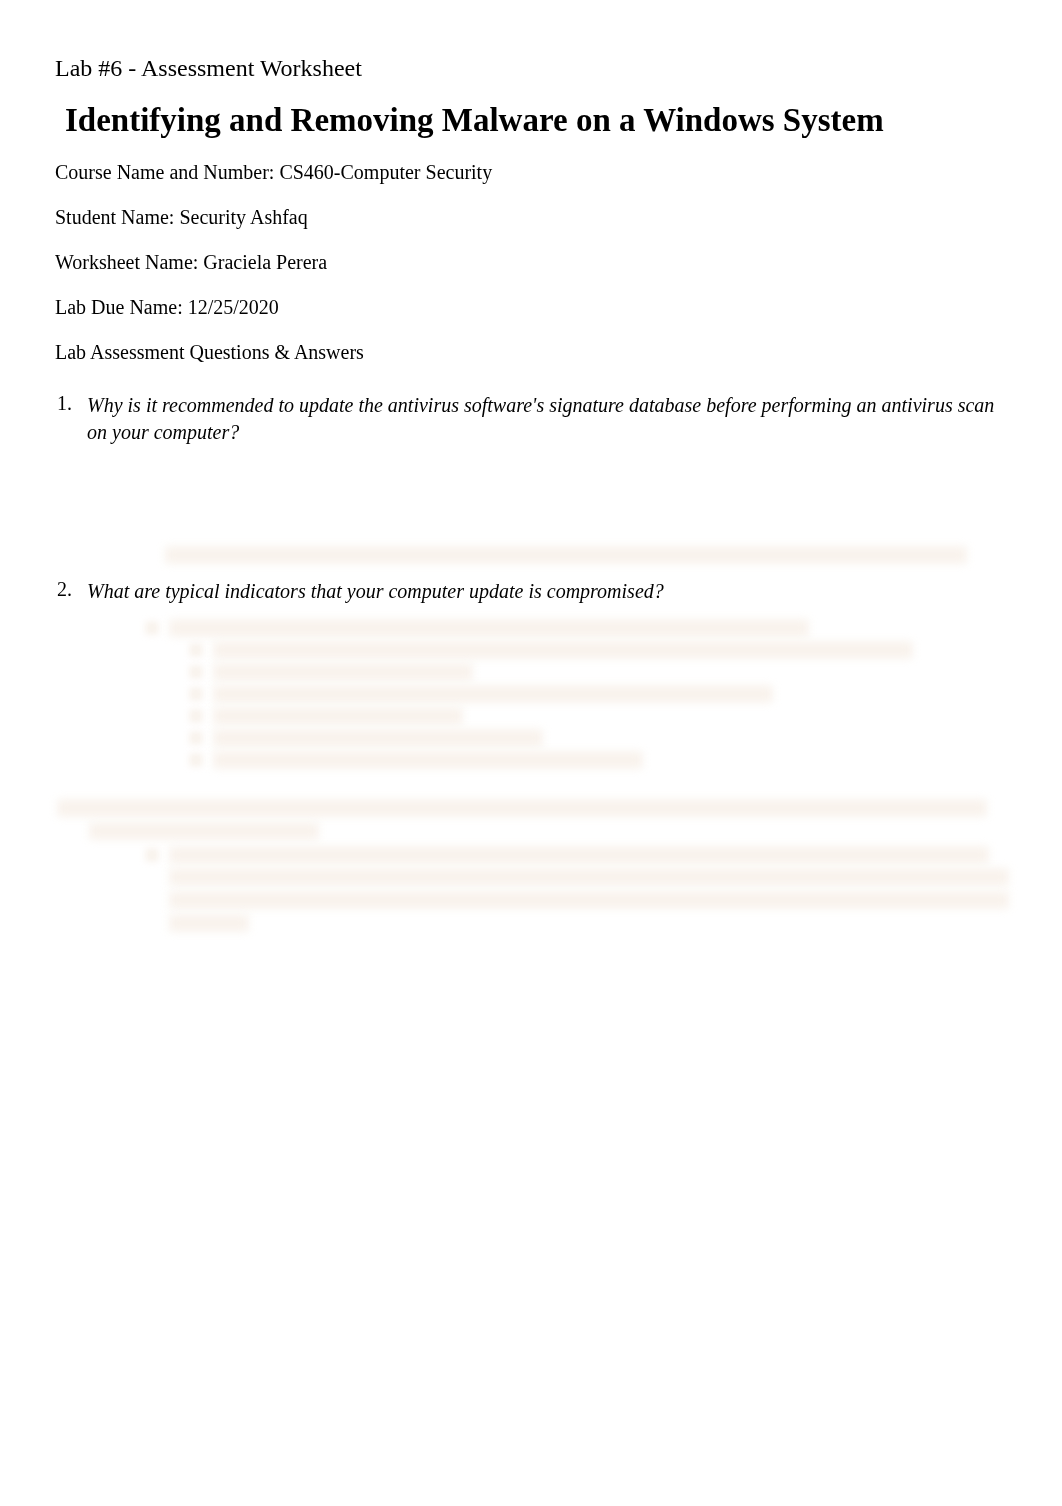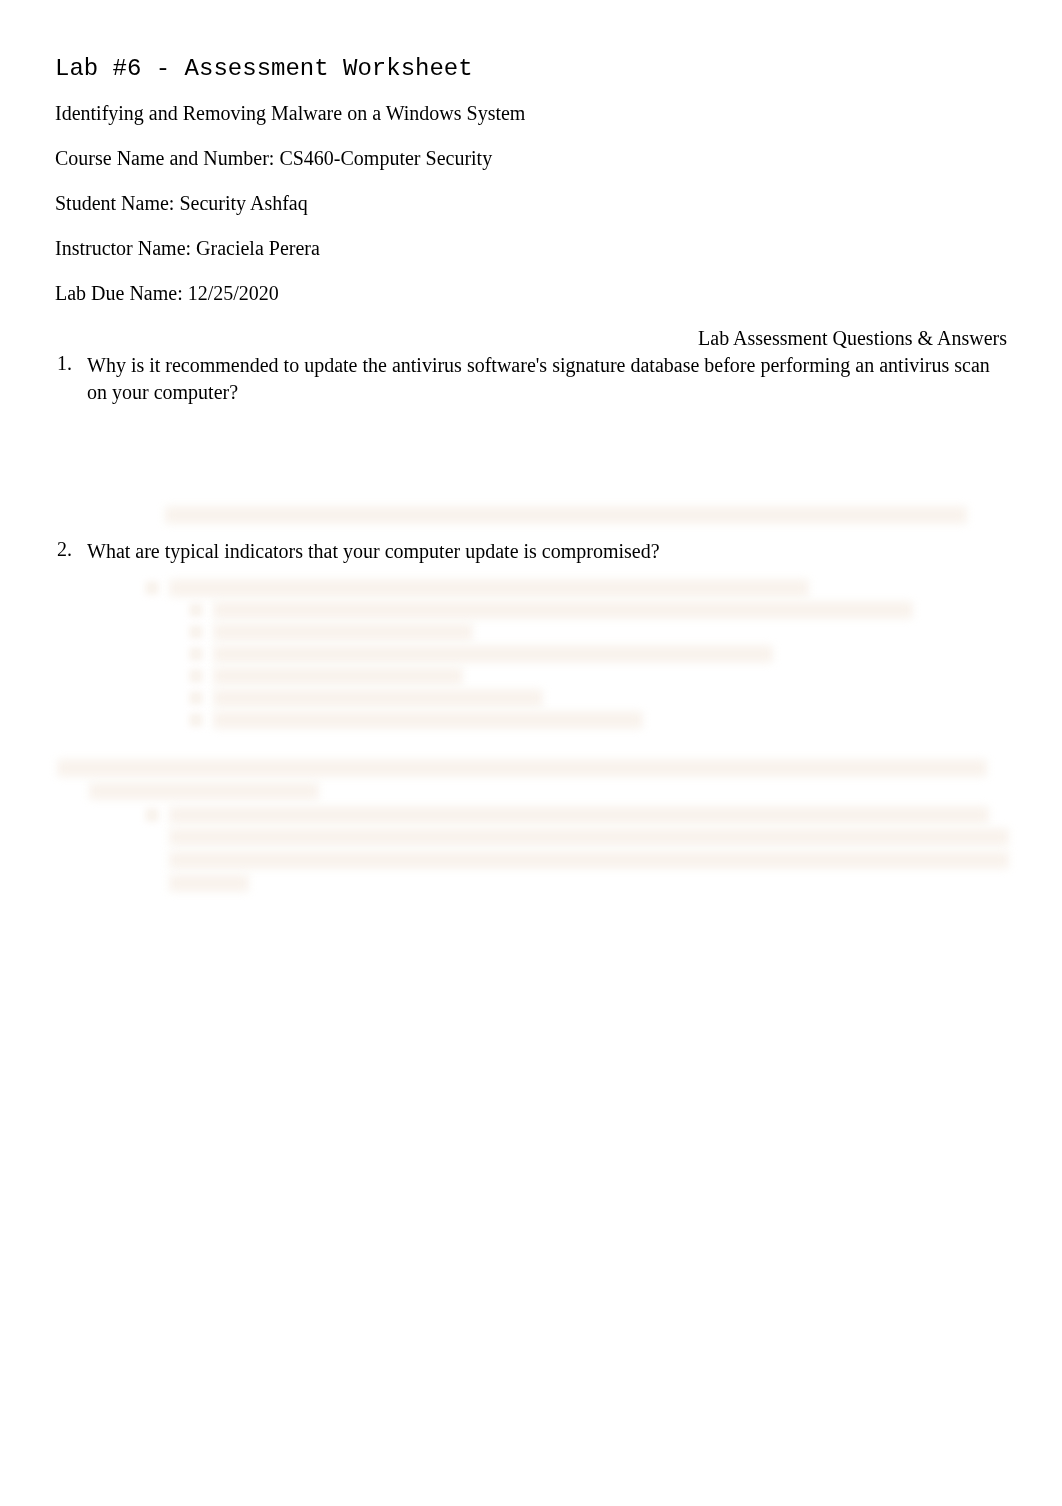--- a/index.html
+++ b/index.html
@@ -9,49 +9,49 @@
     background: #ffffff;
     font-family: "Times New Roman", Times, serif;
     color: #000000;
     padding: 55px 55px 50px 55px;
     position: relative;
   }
   .heading1 {
     font-size: 24px;
     font-weight: normal;
     margin-bottom: 20px;
-    font-family: Liberation Mono, monospace;
   }
   .heading2 {
-    font-size: 20px;
-    font-weight: normal;
+    font-size: 33px;
+    font-weight: bold;
     margin-bottom: 22px;
+    margin-left: 10px;
   }
   .field-line {
     font-size: 20px;
     margin-bottom: 22px;
   }
   .qa-heading {
     font-size: 20px;
-    margin-bottom: 2px;
-    text-align: right;
+    margin-bottom: 28px;
   }
   .question-block {
     font-size: 20px;
     margin-bottom: 14px;
     display: flex;
   }
   .qnum {
     width: 32px;
     flex-shrink: 0;
     padding-left: 2px;
   }
   .qtext {
     flex: 1;
     line-height: 1.35;
+    font-style: italic;
   }
   .gap-small { height: 86px; }
   .blur-line-wide {
     margin-left: 110px;
     margin-right: 40px;
     height: 18px;
     border-radius: 3px;
     background: #f9f3ed;
     filter: blur(4px);
     margin-bottom: 10px;
@@ -112,21 +112,21 @@
 
 <div class="field-line">
   <span>Course Name and Number: </span><span>CS460-Computer Security</span>
 </div>
 
 <div class="field-line">
   <span>Student Name: </span><span>Security Ashfaq</span>
 </div>
 
 <div class="field-line">
-  <span>Instructor Name: </span><span>Graciela Perera</span>
+  <span>Worksheet Name: </span><span>Graciela Perera</span>
 </div>
 
 <div class="field-line">
   <span>Lab Due Name: </span><span>12/25/2020</span>
 </div>
 
 <div class="qa-heading">Lab Assessment Questions &amp; Answers</div>
 
 <div class="question-block">
   <div class="qnum">1.</div>

